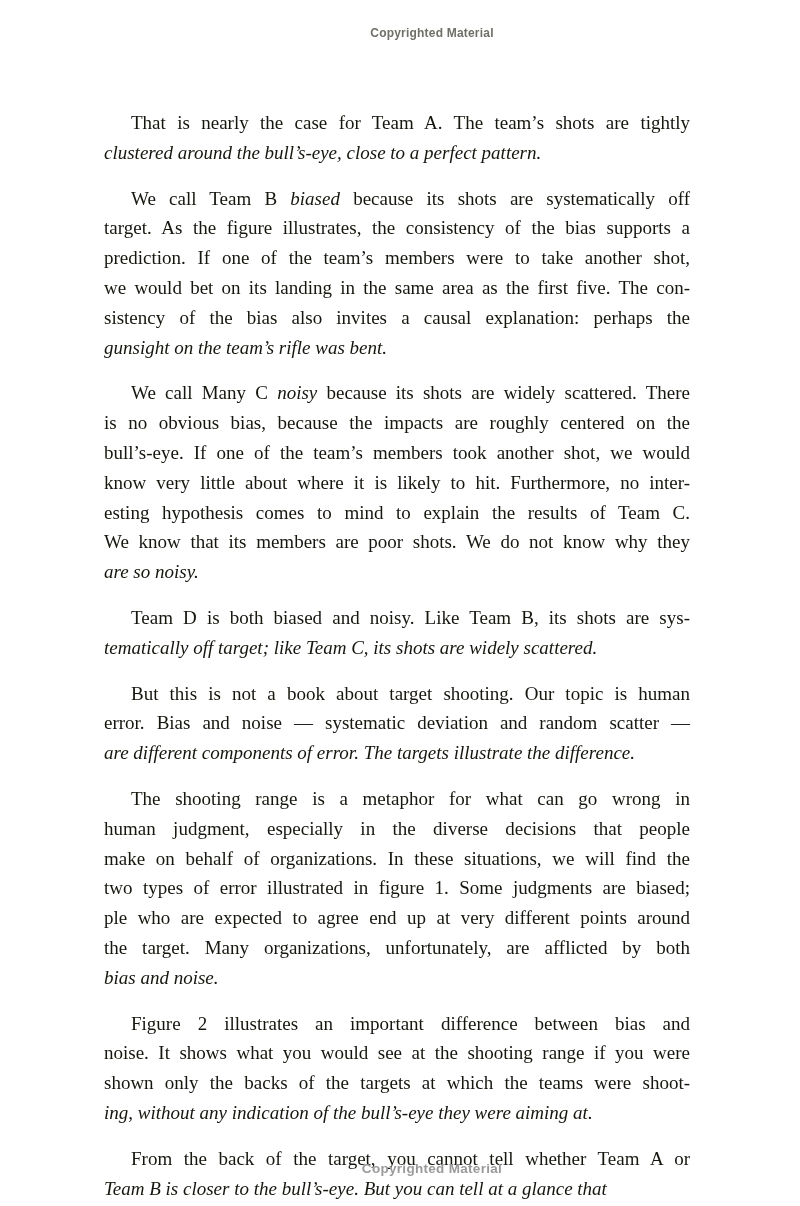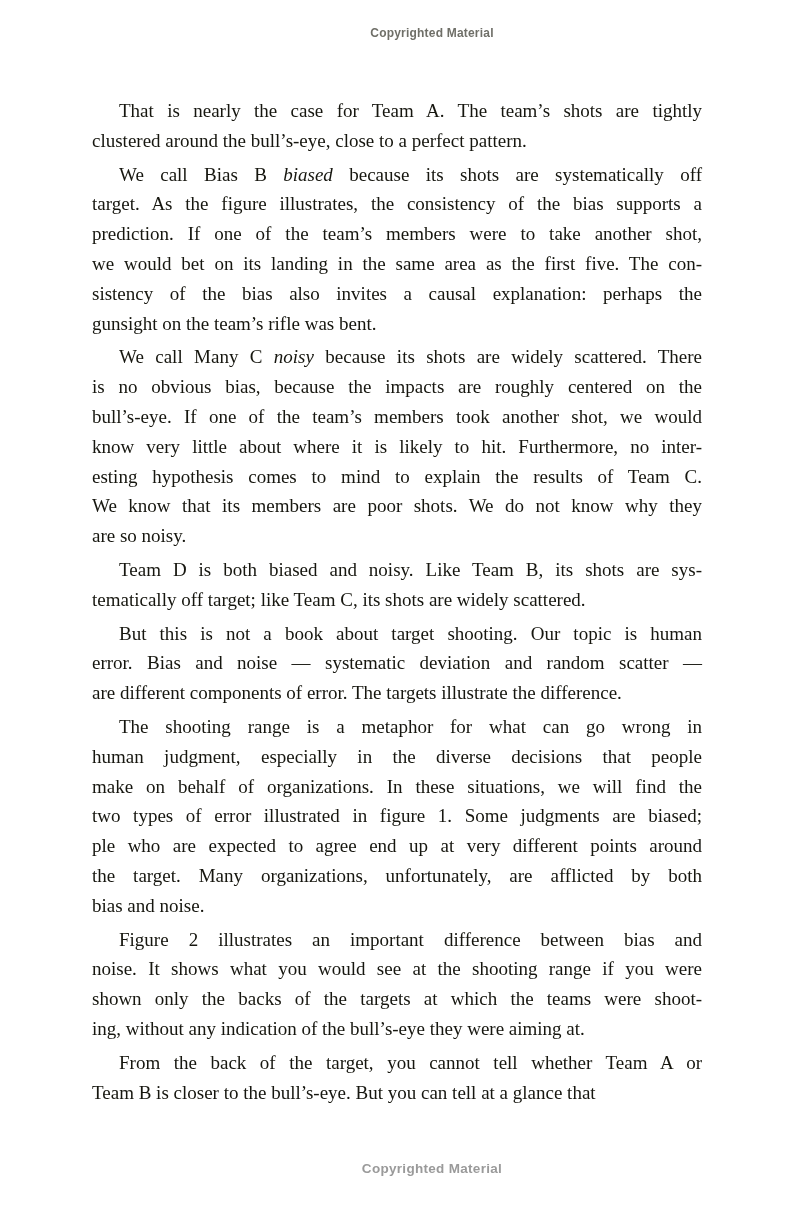--- a/index.html
+++ b/index.html
@@ -65,59 +65,60 @@
   .body-text {
     position: absolute;
     top: 92px;
     left: 88px;
     width: 618px;
     color: #16160f;
     font-size: 19px;
     line-height: 29.8px;
   }
   .para {
-    margin: 4px;
+    margin: 16px;
     padding: 0;
   }
   .line {
     text-align: justify;
     text-align-last: justify;
     -moz-text-align-last: justify;
     height: 29.8px;
     overflow: visible;
     white-space: nowrap;
   }
   
   .line { white-space: normal; }
   .line.first {
     text-indent: 27px;
   }
   .line.last {
     text-align-last: left;
+    font-style: italic;
     -moz-text-align-last: left;
   }
   .line em {
     font-style: italic;
   }
 </style>
 </head>
 <body>
 
 <div class="page">
 
   <div class="copyright top">Copyrighted Material</div>
 
 
   <div class="body-text" id="body-text">
       <div class="para">
         <div class="line first"><span>That is nearly the case for Team A. The team’s shots are tightly</span></div>
         <div class="line last"><span>clustered around the bull’s-eye, close to a perfect pattern.</span></div>
       </div>
       <div class="para">
-        <div class="line first"><span>We call Bias B </span><em>biased</em><span> because its shots are systematically off</span></div>
+        <div class="line first"><span>We call Team B </span><em>biased</em><span> because its shots are systematically off</span></div>
         <div class="line"><span>target. As the figure illustrates, the consistency of the bias supports a</span></div>
         <div class="line"><span>prediction. If one of the team’s members were to take another shot,</span></div>
         <div class="line"><span>we would bet on its landing in the same area as the first five. The con-</span></div>
         <div class="line"><span>sistency of the bias also invites a causal explanation: perhaps the</span></div>
         <div class="line last"><span>gunsight on the team’s rifle was bent.</span></div>
       </div>
       <div class="para">
         <div class="line first"><span>We call Many C </span><em>noisy</em><span> because its shots are widely scattered. There</span></div>
         <div class="line"><span>is no obvious bias, because the impacts are roughly centered on the</span></div>
         <div class="line"><span>bull’s-eye. If one of the team’s members took another shot, we would</span></div>

